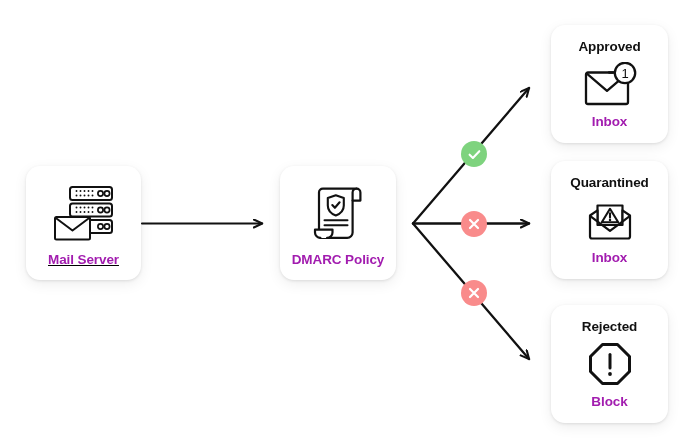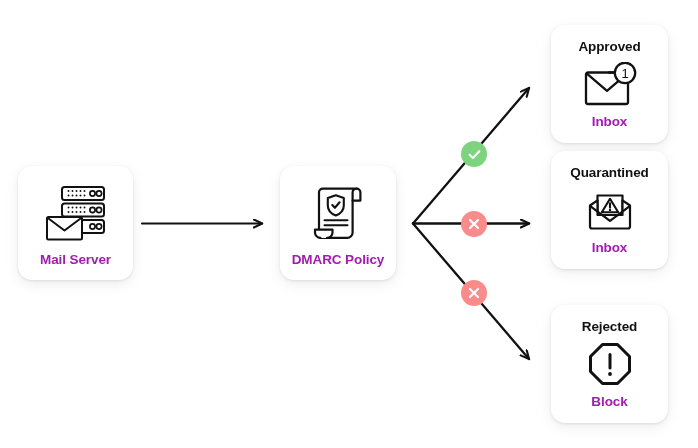--- a/index.html
+++ b/index.html
@@ -55,25 +55,26 @@
   }
 
   .card-icon {
     display: flex;
     align-items: center;
     justify-content: center;
   }
 
   
   #card-mail-server {
-    left: 18px;
+    left: 26px;
     top: 166px;
     width: 115px;
     height: 114px;
     padding-top: 6px;
+    text-decoration: underline;
   }
   #card-mail-server .card-icon { margin-bottom: 12px; }
 
   
   #card-dmarc-policy {
     left: 280px;
     top: 166px;
     width: 116px;
     height: 114px;
     padding-top: 6px;
@@ -82,21 +83,21 @@
 
   
   .card-right {
     left: 551px;
     width: 117px;
     height: 118px;
     justify-content: space-between;
     padding: 15px 0 15px 0;
   }
   #card-approved   { top: 25px; }
-  #card-quarantined{ top: 151px; }
+  #card-quarantined{ top: 161px; }
   #card-rejected   { top: 305px; }
 
   
   #connectors {
     position: absolute;
     left: 0; top: 0;
     width: 698px;
     height: 448px;
     pointer-events: none;
   }

